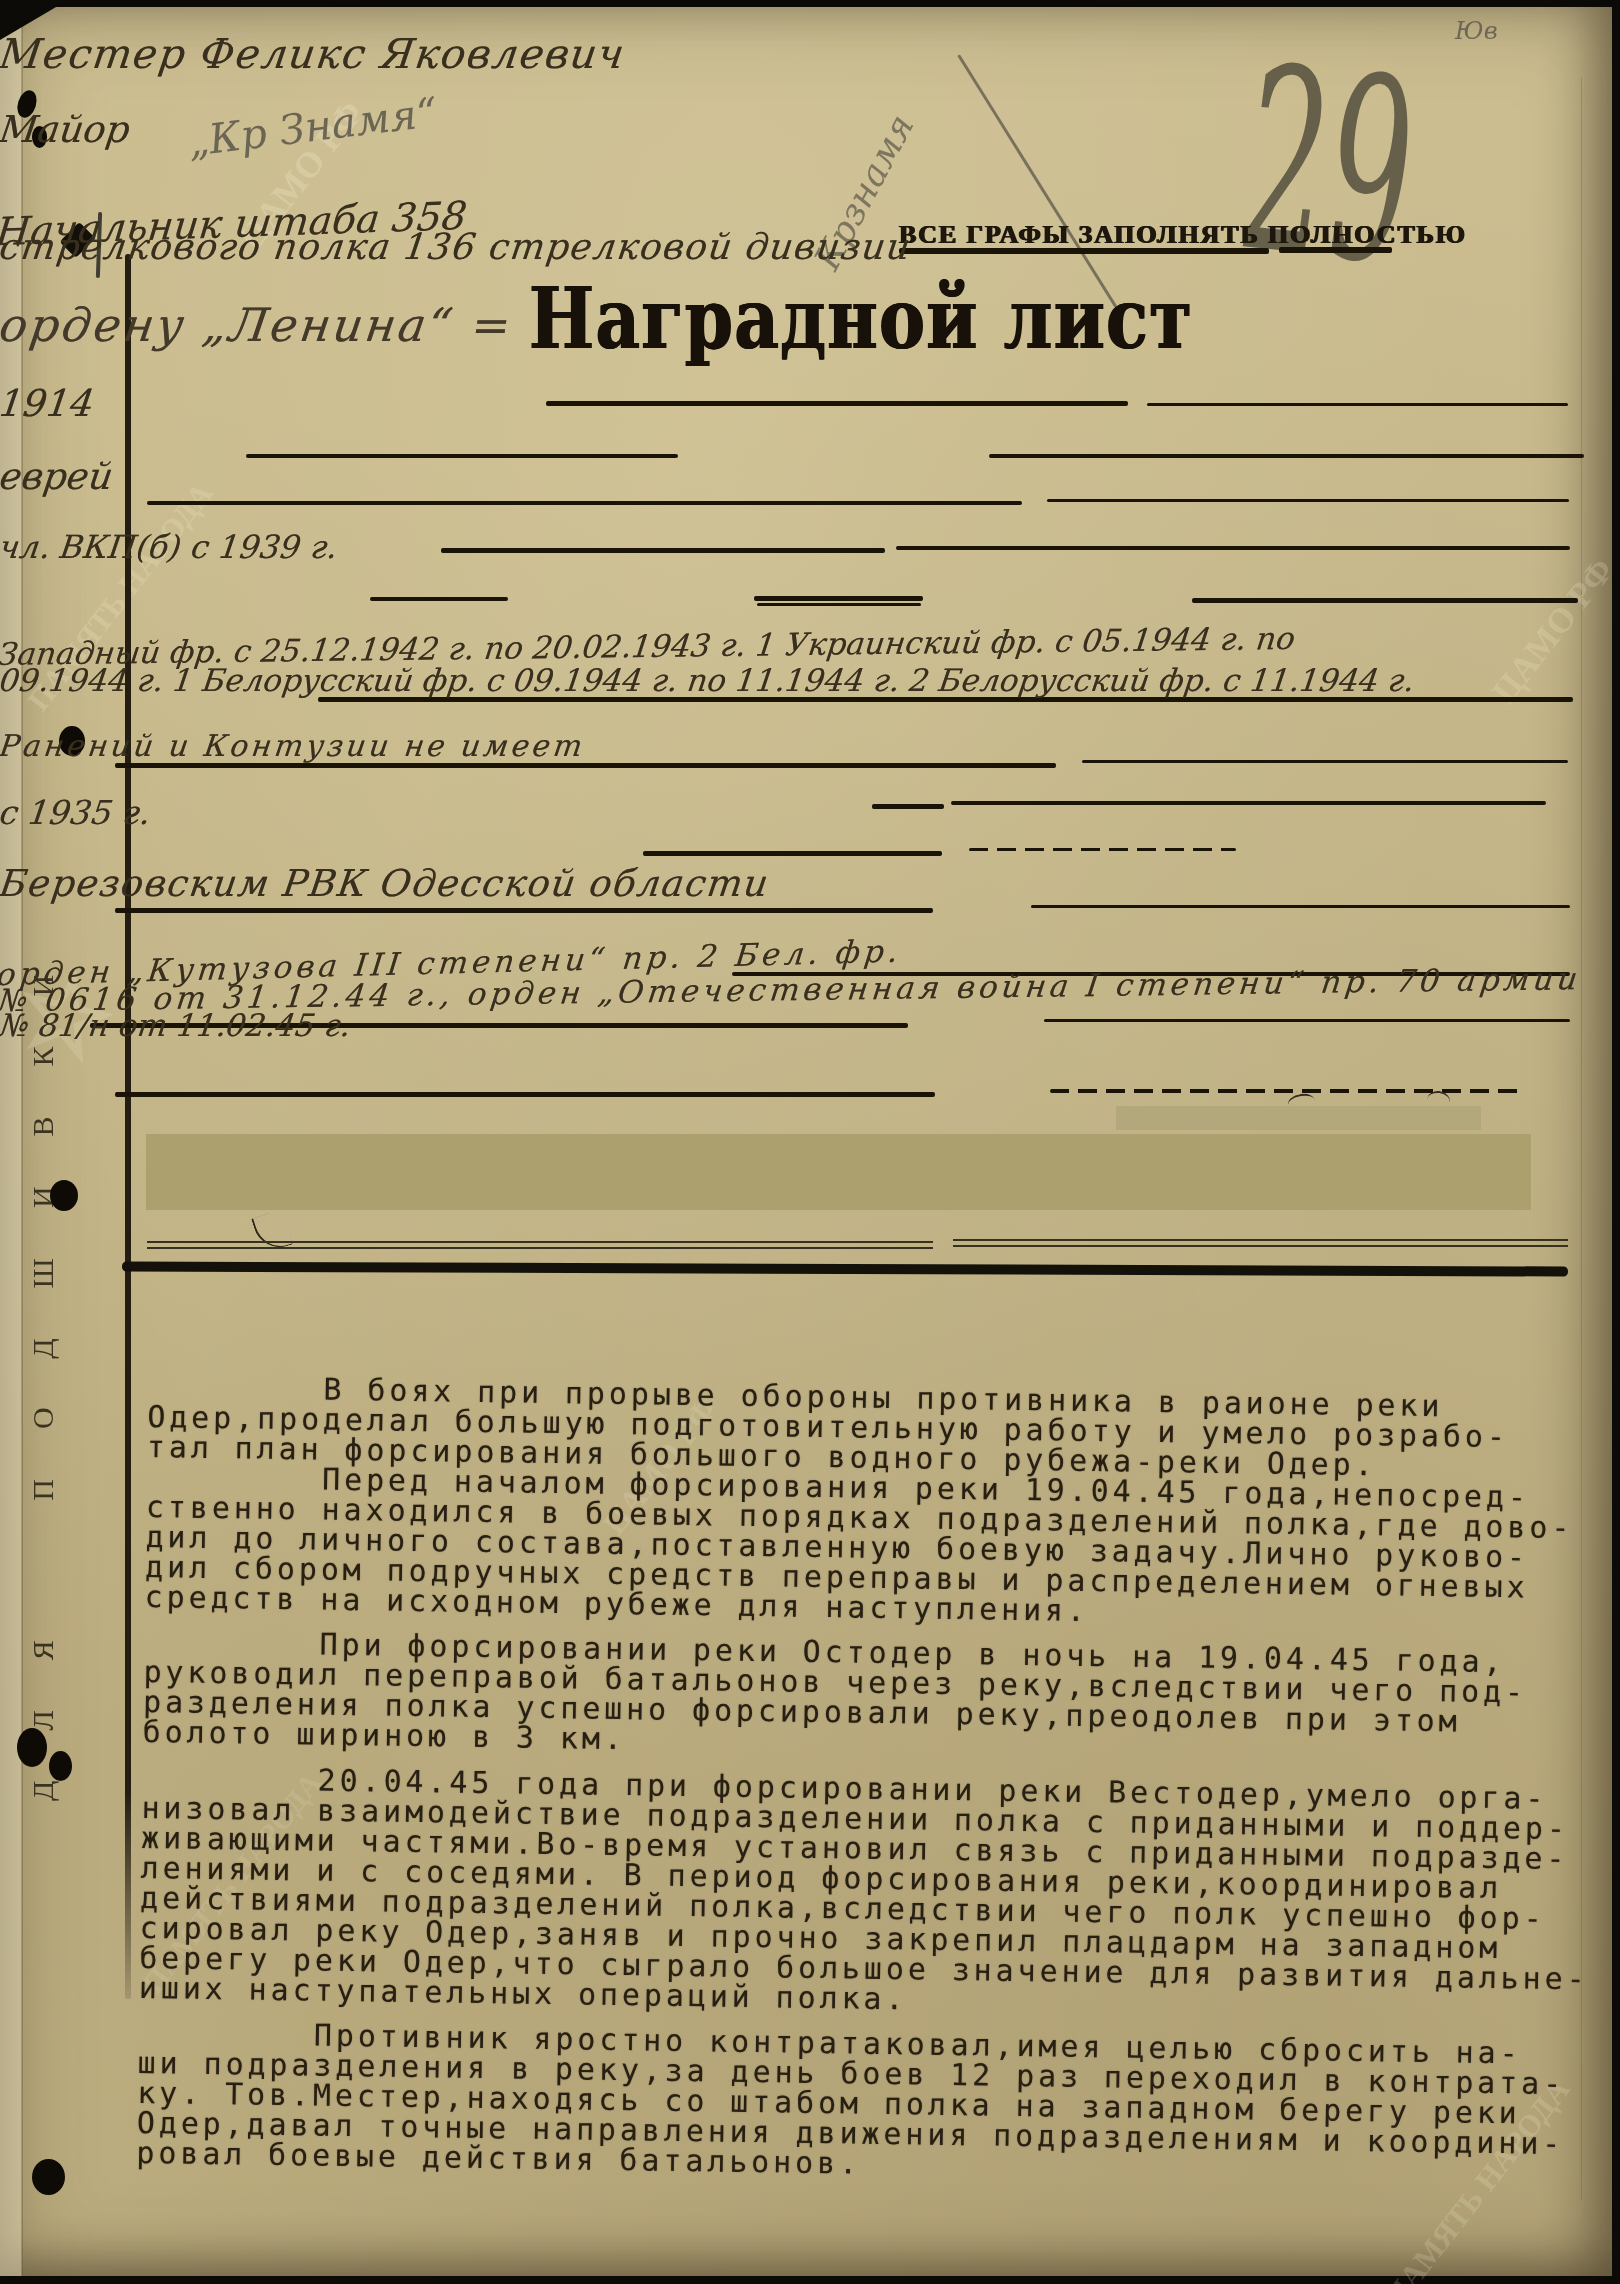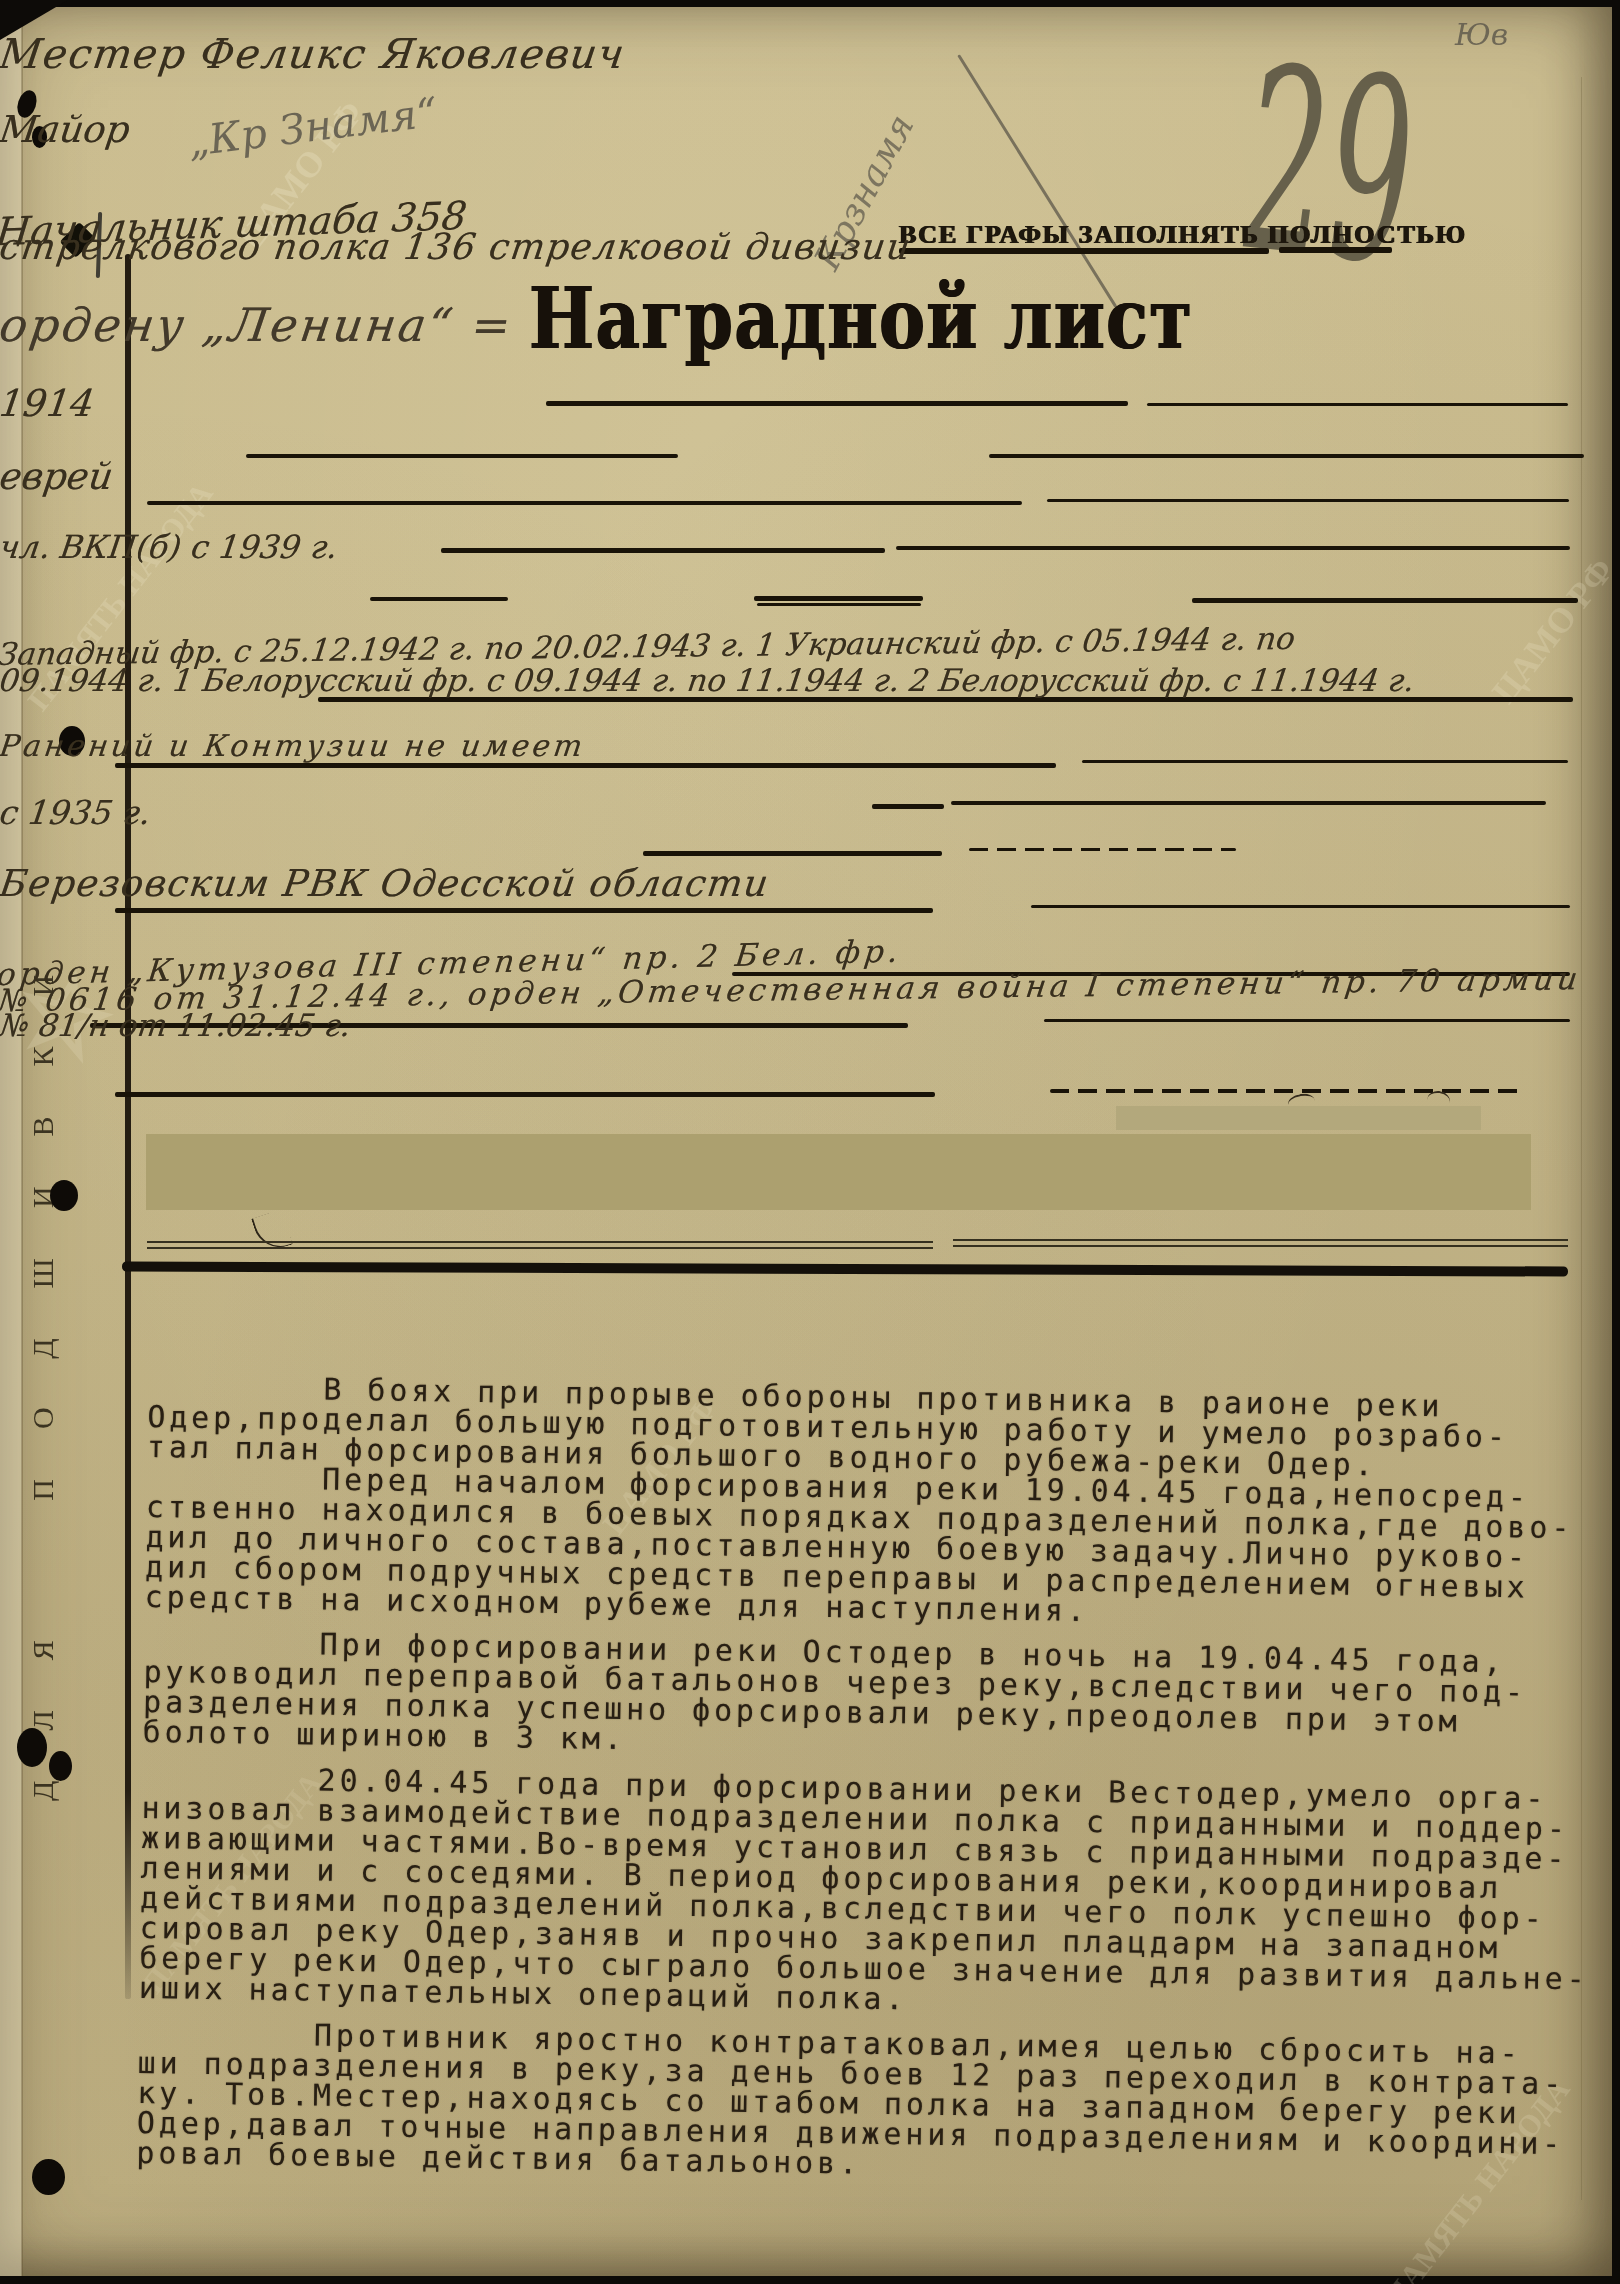--- a/index.html
+++ b/index.html
@@ -65,21 +65,21 @@
   <div class="hole" style="left:50px;top:1180px;width:28px;height:31px;"></div>
   <div class="hole" style="left:16.7px;top:1728px;width:30px;height:39px;"></div>
   <div class="hole" style="left:49px;top:1751px;width:23px;height:30px;"></div>
   <div class="hole" style="left:32px;top:2159px;width:33px;height:36px;"></div>
 
   <div class="pencil" style="position:absolute;left:187px;top:103px;font-size:41px;transform:rotate(-7deg);opacity:.85;">„Кр Знамя“</div>
   <div class="abs" style="left:957px;top:55px;width:3.2px;height:297px;background:rgba(92,87,74,.75);border-radius:1.9px;transform:rotate(-32deg);transform-origin:50% 0;"></div>
   <div class="pencil" style="position:absolute;left:806px;top:257px;font-size:36px;transform:rotate(-62deg);transform-origin:0 0;opacity:.7;">Крзнамя</div>
   <div class="pencil" style="position:absolute;left:1249px;top:32px;font-size:219px;line-height:219px;color:#55503f;
               transform:scaleX(.6) scaleY(1.16) rotate(3deg);transform-origin:0 0;opacity:.85;">29</div>
-  <div class="pencil" style="position:absolute;left:1455px;top:16.7px;font-size:30px;opacity:.8;">Юв</div>
+  <div class="pencil" style="position:absolute;left:1455px;top:16.7px;font-size:24px;opacity:.8;">Юв</div>
 
   <div class="lbl fat" style="position:absolute;left:899px;top:220px;font-size:26px;font-weight:bold;letter-spacing:1.9px;">ВСЕ ГРАФЫ ЗАПОЛНЯТЬ ПОЛНОСТЬЮ</div>
   <div class="ul" style="left:899px;top:248px;width:370px;height:6.4px;"></div>
   <div class="ul" style="left:1279px;top:247px;width:113px;height:5.8px;"></div>
 
   <div class="lbl fat" style="position:absolute;left:529px;top:270px;font-size:75px;font-weight:bold;font-family:'DejaVu Serif',serif;
               letter-spacing:1.3px;transform:scaleX(.92) scaleY(1.12);transform-origin:0 0;color:#17110a;">Наградной лист</div>
 
   <div class="lbl" style="left:153px;top:376px;font-size:26px;word-spacing:14px;">1. Фамилия, имя и отчество</div>
   <div class="hw" style="left:569px;top:353px;font-size:41px;letter-spacing:1.3px;">Местер Феликс Яковлевич</div>

